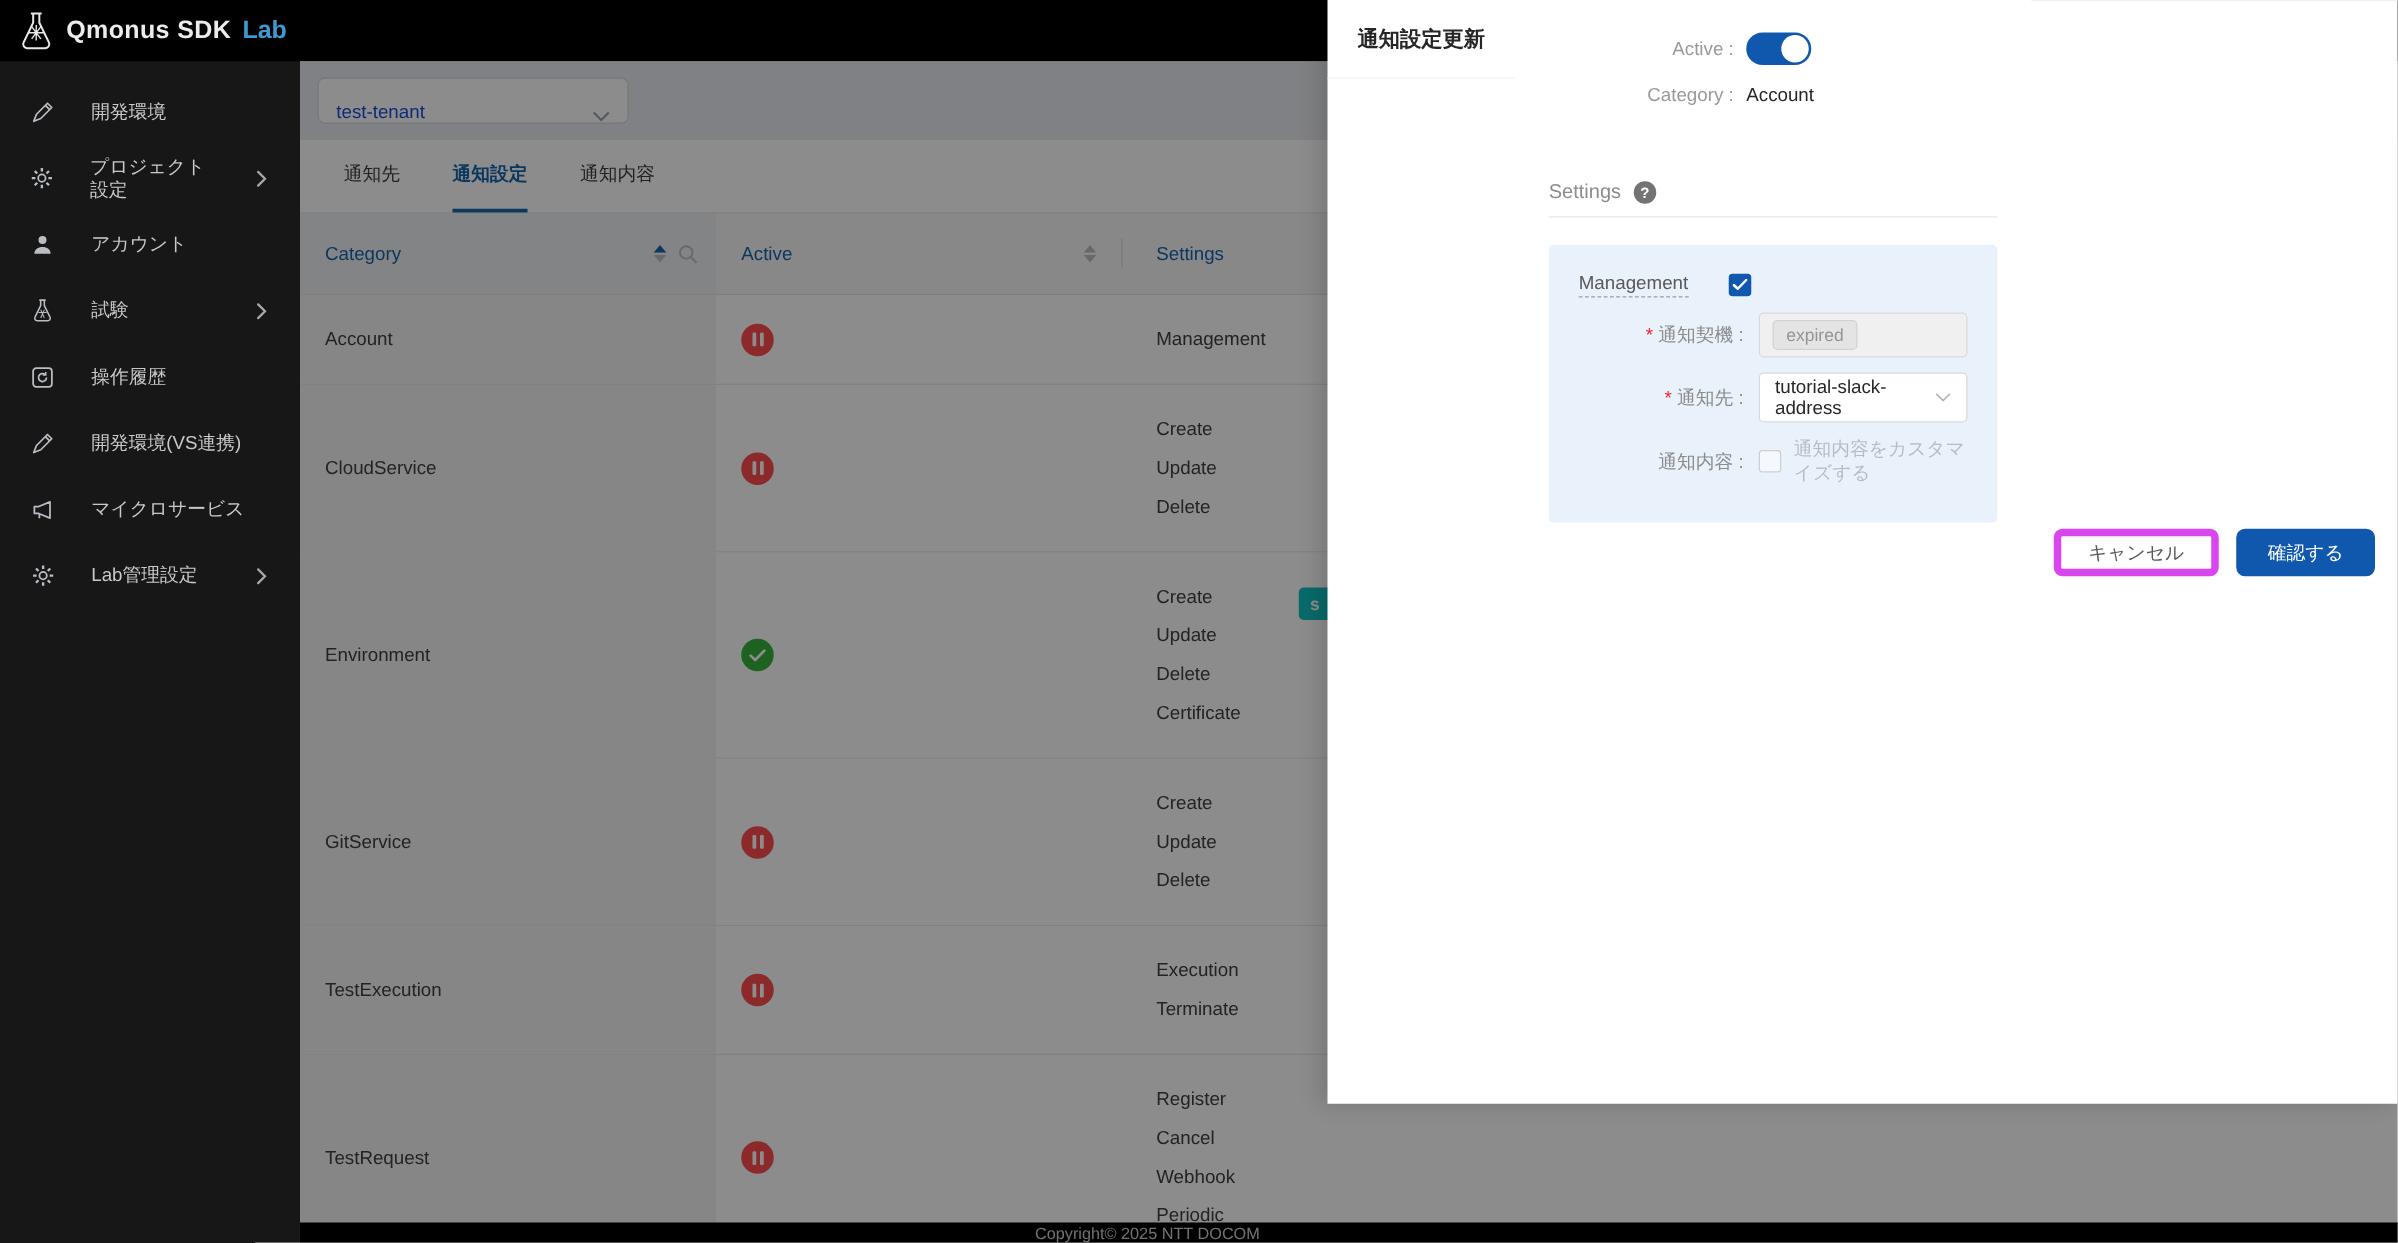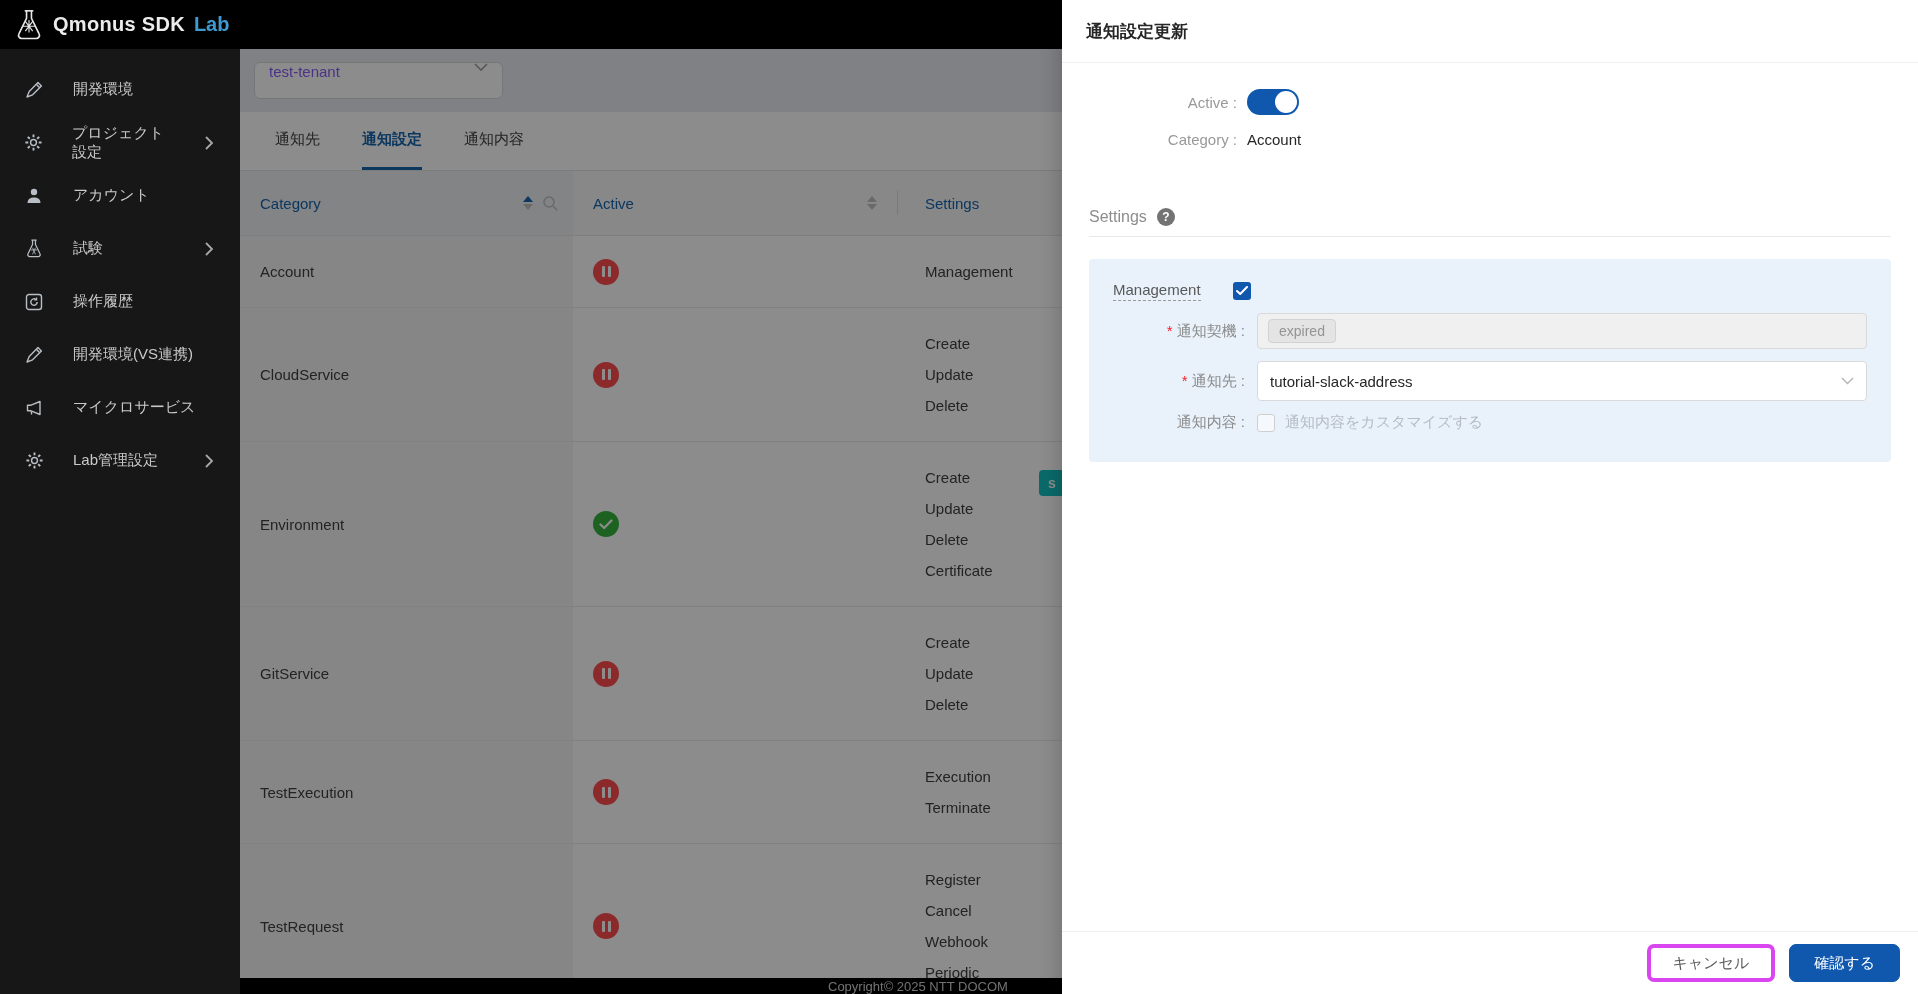--- a/index.html
+++ b/index.html
@@ -15,21 +15,21 @@
   .menu{padding-top:14px;}
   .menu-item{height:53px;display:flex;align-items:center;padding:0 26px 0 24px;color:#c9c9c9;font-size:15px;gap:29px;cursor:pointer;}
   .menu-item .mi-icon{width:20px;height:20px;display:flex;align-items:center;justify-content:center;color:#b9bec4;}
   .menu-item .chev{margin-left:auto;color:#a8a8a8;display:flex;}
 
   
   .main{position:absolute;left:240px;top:0;right:0;height:994px;background:#f0f2f5;}
   .app-header{height:49px;background:#000;}
   .tenant-strip{height:63px;background:#e9ecf0;display:flex;align-items:center;padding-left:14px;}
   .tenant-select{width:249px;height:37px;background:#fff;border:1px solid #d4d7db;border-radius:6px;
-     display:flex;align-items:flex-start;padding:0 14px;box-sizing:border-box;color:#8b5cf6;font-size:15px;cursor:pointer;}
+     display:flex;align-items:flex-end;padding:0 14px;box-sizing:border-box;color:#1d4ed8;font-size:15px;cursor:pointer;}
   .tenant-select .sel-chev{margin-left:auto;color:#9aa0a6;display:flex;}
   .tabs{height:59px;background:#fff;display:flex;align-items:stretch;padding-left:35px;gap:42px;border-bottom:1px solid #e2e2e2;box-sizing:border-box;}
   .tab{display:flex;align-items:center;font-size:15px;color:#3f3f3f;border-bottom:3px solid transparent;box-sizing:border-box;cursor:pointer;}
   .tab.active{color:#1765ad;font-weight:bold;border-bottom-color:#1765ad;}
 
   .table{position:absolute;top:171px;left:0;right:0;bottom:16px;background:#fff;overflow:hidden;}
   .thead{display:flex;height:64px;background:#f7f8fa;border-bottom:1px solid #e6e6e6;}
   .th{display:flex;align-items:center;position:relative;color:#1765ad;font-size:15px;box-sizing:border-box;padding-left:20px;}
   .th.c0{width:333px;background:#eef0f2;}
   .th.c1{width:332px;}
@@ -53,22 +53,22 @@
   .status-check{background:#36b33c;}
   .tag-badge{position:absolute;left:799px;width:44px;height:26px;background:#13c2c2;border-radius:4px;
      color:#fff;font-size:14px;font-weight:bold;display:flex;align-items:center;padding-left:9px;box-sizing:border-box;}
   .copyright{position:absolute;left:0;right:0;bottom:0;height:16px;background:#000;overflow:hidden;}
   .copyright span{position:absolute;left:588px;top:1px;color:#cfcfcf;font-size:13px;white-space:nowrap;}
 
   
   .mask{position:absolute;left:240px;top:0;right:0;bottom:0;background:rgba(0,0,0,0.45);z-index:10;}
 
   
-  .drawer{position:absolute;left:1062px;top:0;width:856px;height:994px;background:#fff;z-index:20;
-     box-shadow:-6px 0 16px rgba(0,0,0,0.15);display:flex;flex-direction:column;box-sizing:border-box;}
+  .drawer{position:absolute;left:1062px;top:0;width:856px;height:883px;background:#fff;z-index:20;
+     box-shadow:-6px 0 16px rgba(0,0,0,0.15);display:flex;box-sizing:border-box;}
   .drawer-header{height:62px;flex:0 0 auto;padding:0 24px;display:flex;align-items:center;
      border-bottom:1px solid #efefef;font-size:17px;font-weight:bold;color:#262626;}
   .drawer-body{flex:1;padding:26px 27px 0 27px;overflow:hidden;}
   .desc{font-size:15px;color:#2b2b2b;margin-bottom:34px;}
   .field-row{display:flex;align-items:center;margin-top:16px;}
   .field-label{width:148px;text-align:right;color:#999;font-size:15px;flex:0 0 auto;}
   .field-value{margin-left:10px;color:#262626;font-size:15px;}
   .toggle{margin-left:10px;width:52px;height:26px;border-radius:13px;background:#0f58ad;position:relative;cursor:pointer;flex:0 0 auto;}
   .toggle .knob{position:absolute;right:2px;top:2px;width:22px;height:22px;border-radius:50%;background:#fff;}
   .settings-heading{margin-top:60px;display:flex;align-items:center;gap:10px;color:#8c8c8c;font-size:16px;}
@@ -86,21 +86,21 @@
   .control{margin-left:12px;flex:1;}
   .input-disabled{height:34px;background:#f0f0f0;border:1px solid #d9d9d9;border-radius:4px;display:flex;align-items:center;padding:0 4px;}
   .tag{background:#e4e4e4;border:1px solid #d2d2d2;border-radius:4px;color:#949494;font-size:14px;padding:3px 10px;margin-left:6px;}
   .select{height:38px;background:#fff;border:1px solid #d9d9d9;border-radius:4px;display:flex;align-items:center;
      padding:0 12px;color:#262626;font-size:15px;cursor:pointer;}
   .select .sel-chev{margin-left:auto;color:#b4b4b4;display:flex;}
   .checkbox-disabled{width:16px;height:16px;background:rgba(255,255,255,.55);border:1px solid #cfcfcf;border-radius:3px;flex:0 0 auto;}
   .cb-label-disabled{margin-left:10px;color:#b5bcc4;font-size:15px;}
   .drawer-footer{flex:0 0 auto;border-top:1px solid #efefef;padding:12px 18px;display:flex;justify-content:flex-end;gap:14px;align-items:center;}
   .btn{height:38px;border-radius:7px;font-size:15px;display:flex;align-items:center;cursor:pointer;box-sizing:border-box;}
-  .btn-cancel{background:#fff;border:4px solid #d946ef;color:#595959;padding:0 22px;}
+  .btn-cancel{background:#fff;border:6px solid #d946ef;color:#595959;padding:0 22px;}
   .btn-confirm{background:#0f58ad;border:1px solid #0f58ad;color:#fff;padding:0 24px;}
 </style>
 </head>
 <body>
 
 <div class="sidebar">
   <div class="logo-bar">
     <svg width="30" height="32" viewBox="0 0 24 26" fill="none" stroke="#e8e8e8" stroke-width="1.3">
       <path d="M8.5 1.5h7"></path>
         <path d="M10 1.5v6L3.8 20.2A2.6 2.6 0 0 0 6.2 24h11.6a2.6 2.6 0 0 0 2.4-3.8L14 7.5v-6"></path>

